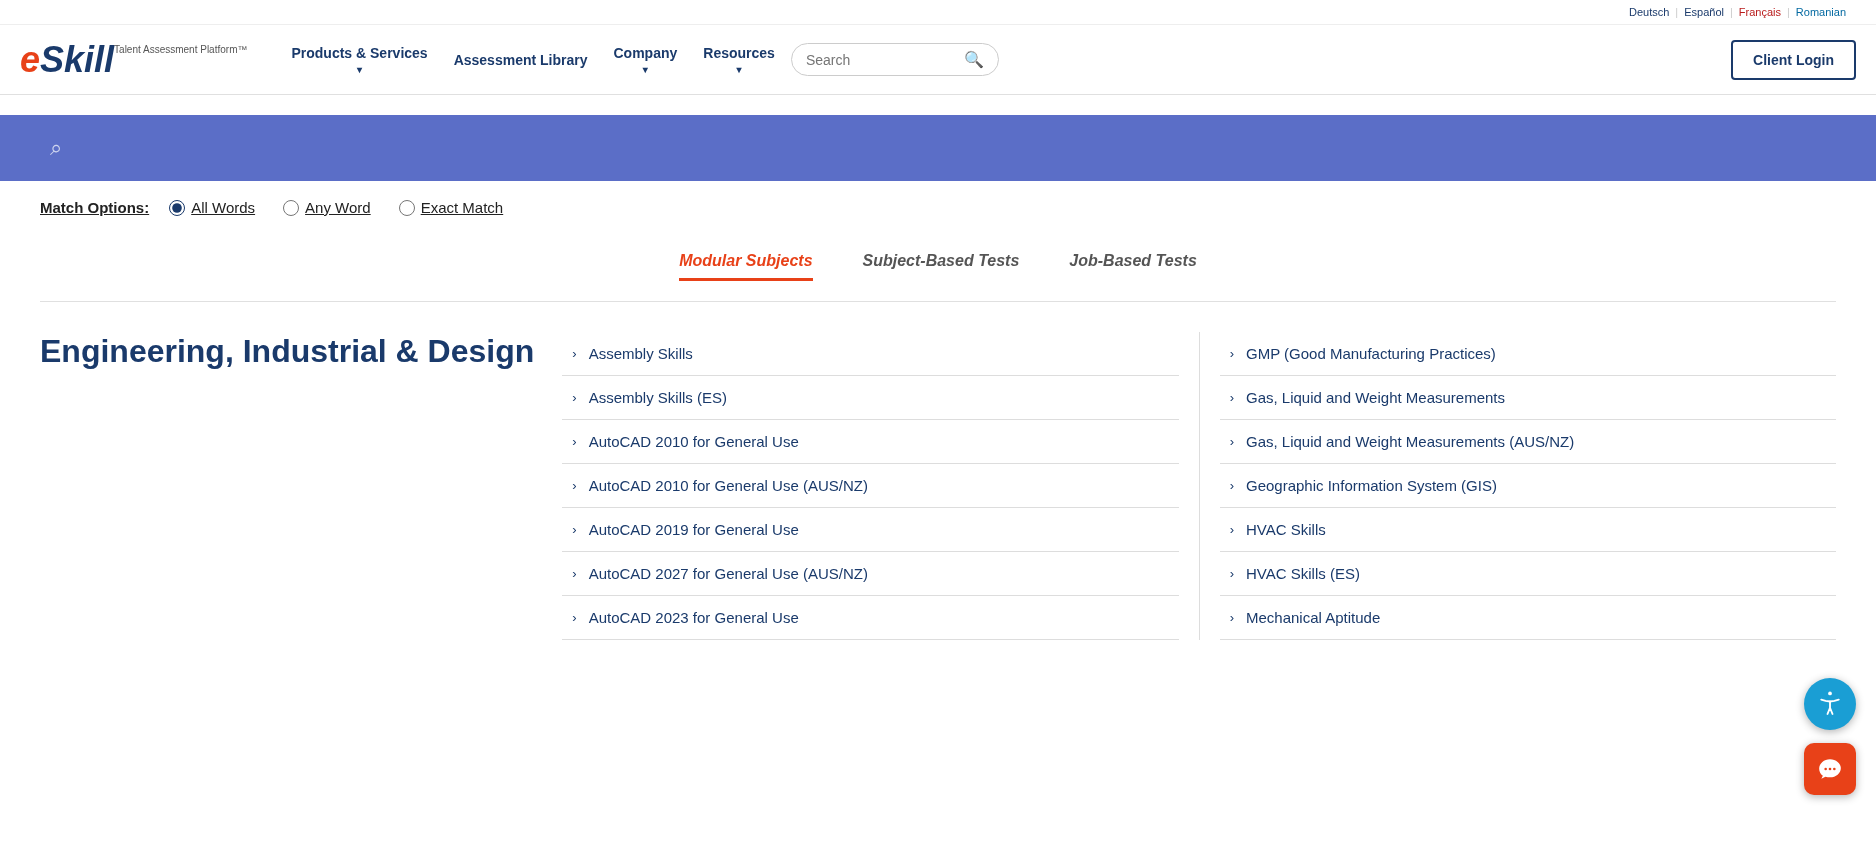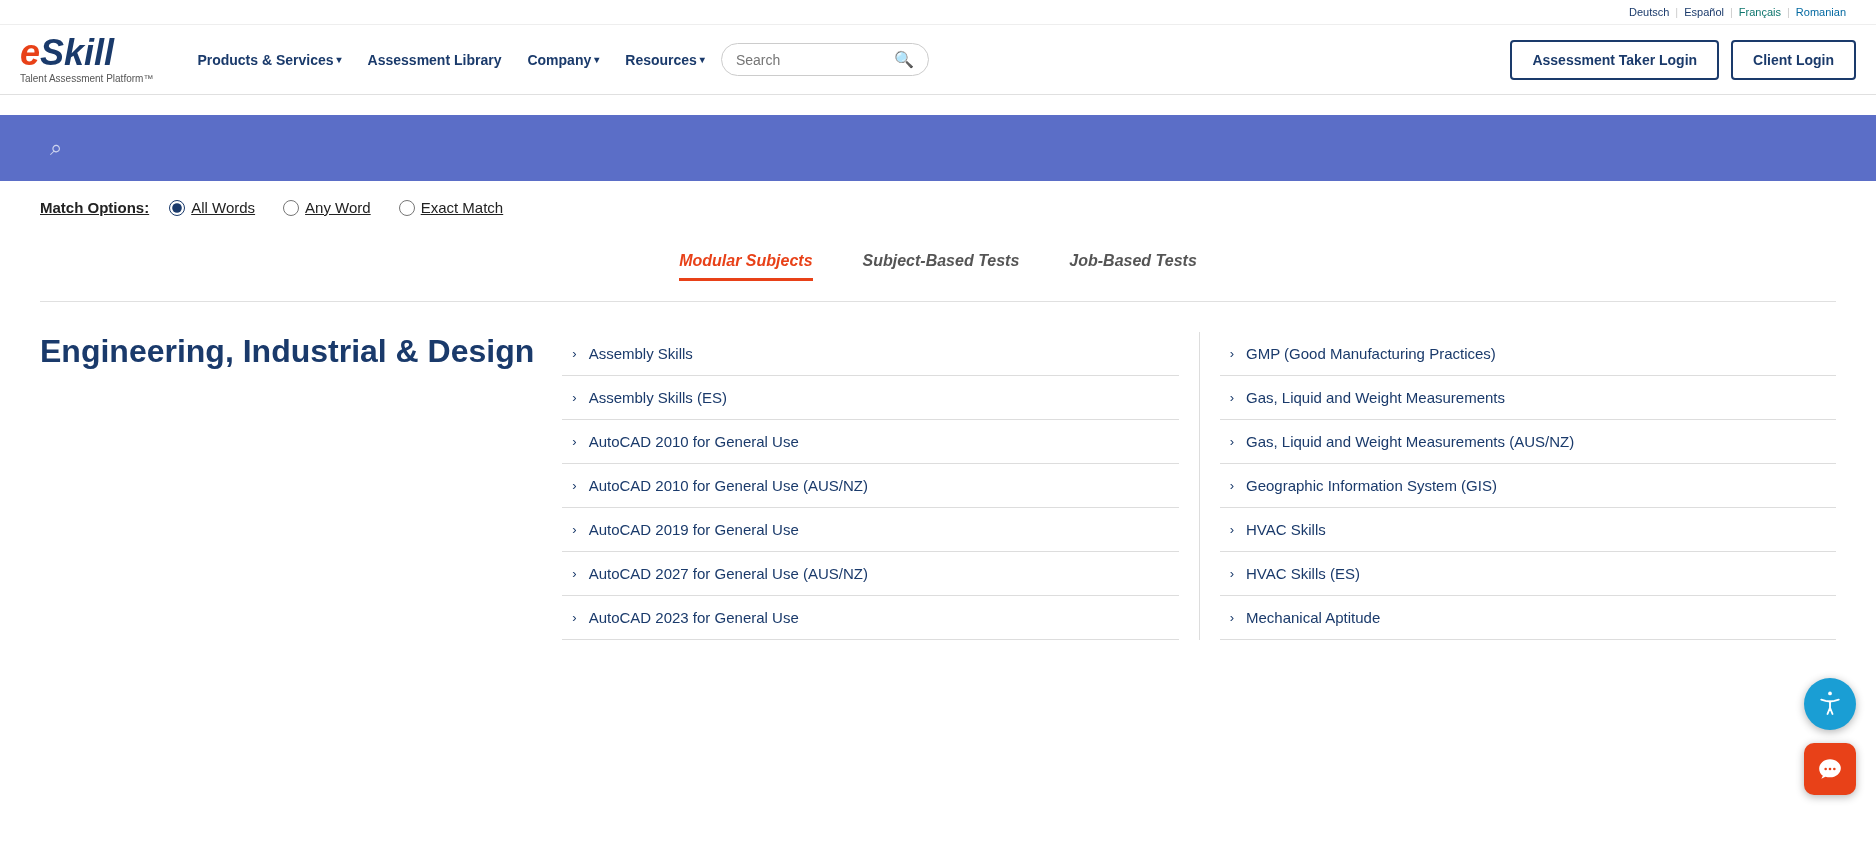--- a/index.html
+++ b/index.html
@@ -20,21 +20,21 @@
     .main-nav {
       display: flex;
       align-items: center;
       padding: 0 20px;
       height: 70px;
       border-bottom: 1px solid #e0e0e0;
       gap: 24px;
     }
     .logo-area {
       display: flex;
-      flex-direction: column;
+      flex-direction: row;
       margin-right: 10px;
     }
     .logo-text {
       font-size: 36px;
       font-weight: 900;
       color: #1a3a6b;
       line-height: 1;
       font-style: italic;
     }
     .logo-text span { color: #e84118; }
@@ -52,20 +52,21 @@
     .nav-item {
       font-size: 14px;
       font-weight: 600;
       color: #1a3a6b;
       padding: 6px 10px;
       cursor: pointer;
       white-space: nowrap;
       display: flex;
       align-items: center;
       gap: 3px;
+      flex-direction: column;
     }
     .nav-item .chevron {
       font-size: 10px;
       color: #1a3a6b;
     }
     .search-box {
       display: flex;
       align-items: center;
       border: 1px solid #ccc;
       border-radius: 20px;
@@ -255,21 +256,21 @@
     .chat-btn svg { fill: white; width: 26px; height: 26px; }
   </style>
 </head>
 <body>
 
 <div class="lang-bar">
   <a href="#" style="color:#1a3a6b;text-decoration:none;">Deutsch</a>
   <span>|</span>
   <a href="#" style="color:#1a3a6b;text-decoration:none;">Español</a>
   <span>|</span>
-  <a href="#" style="color:#0f766e;text-decoration:none;">Français</a>
+  <a href="#" style="color:#b91c1c;text-decoration:none;">Français</a>
   <span>|</span>
   <a href="#" style="color:#0369a1;text-decoration:none;">Romanian</a>
 </div>
 
 <nav class="main-nav">
   <div class="logo-area">
     <div class="logo-text"><span style="color:#e84118">e</span><span style="color:#1a3a6b">Skill</span></div>
     <div class="logo-tagline">Talent Assessment Platform™</div>
   </div>
   <div class="nav-links">
@@ -287,21 +288,20 @@
     <div class="nav-item">
       <span>Resources</span>
       <span class="chevron">▾</span>
     </div>
     <div class="search-box">
       <input type="text" placeholder="Search" style="">
       <span class="search-icon-nav">🔍</span>
     </div>
   </div>
   <div class="nav-buttons">
-    <button class="nav-btn">Assessment Taker Login</button>
     <button class="nav-btn">Client Login</button>
   </div>
 </nav>
 
 <div class="search-banner">
   <span class="search-banner-icon">⌕</span>
 </div>
 
 <div class="match-options">
   <span class="match-label">Match Options:</span>

